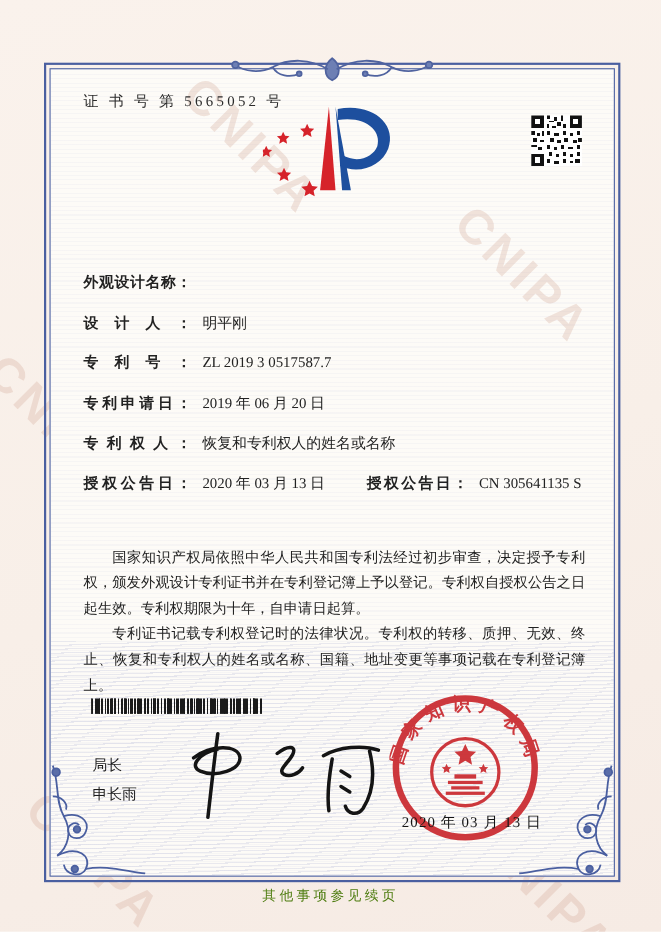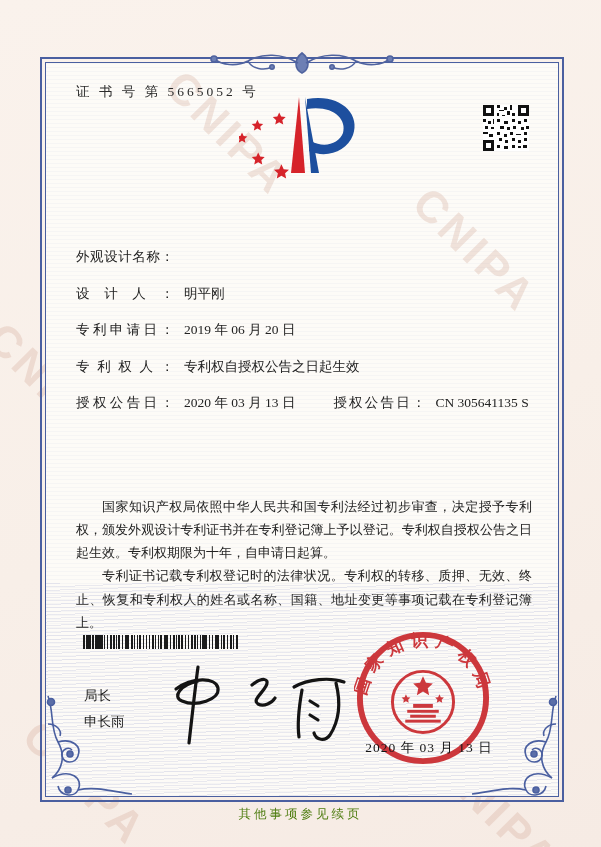--- a/index.html
+++ b/index.html
@@ -40,21 +40,21 @@
   }
   .top-ornament{position:absolute;left:50%;top:-14px;transform:translateX(-50%);z-index:4;}
   .corner-ornament{position:absolute;bottom:-2px;z-index:4;}
   .corner-ornament.left{left:-2px;}
   .corner-ornament.right{right:-2px;transform:scaleX(-1);}
 
   .fields{position:absolute;left:30px;top:184px;width:458px;font-size:13.5px;}
   .field-row{display:flex;margin-bottom:17px;line-height:1.45;}
   .flabel{
     display:inline-block;width:98px;flex:0 0 98px;
-    text-align:justify;text-align-last:justify;color:#222;
+    text-align:justify;text-align-last:justify;color:#222;font-weight:bold;
   }
   .fvalue{margin-left:10px;color:#222;}
   .fvalue.addr{width:330px;}
   .pair2{display:flex;margin-left:38px;}
   .flabel.small{width:92px;flex:0 0 92px;}
 
   .paragraphs{
     position:absolute;left:30px;top:432px;width:456px;
     font-size:13px;line-height:1.78;text-align:justify;color:#222;
   }
@@ -170,26 +170,30 @@
 
     <div class="fields">
       <div class="field-row">
         <span class="flabel">外观设计名称：</span>
       </div>
       <div class="field-row">
         <span class="flabel">设计人：</span>
         <span class="fvalue">明平刚</span>
       </div>
       <div class="field-row">
+        <span class="flabel">专利号：</span>
+        <span class="fvalue">ZL 2019 3 0517587.7</span>
+      </div>
+      <div class="field-row">
         <span class="flabel">专利申请日：</span>
         <span class="fvalue">2019 年 06 月 20 日</span>
       </div>
       <div class="field-row">
         <span class="flabel">专利权人：</span>
-        <span class="fvalue">专利权自授权公告之日起生效</span>
+        <span class="fvalue">恢复和专利权人的姓名或名称</span>
       </div>
       <div class="field-row">
         <span class="flabel">授权公告日：</span>
         <span class="fvalue">2020 年 03 月 13 日</span>
         <span class="pair2">
           <span class="flabel small">授权公告日：</span>
           <span class="fvalue">CN 305641135 S</span>
         </span>
       </div>
     </div>

